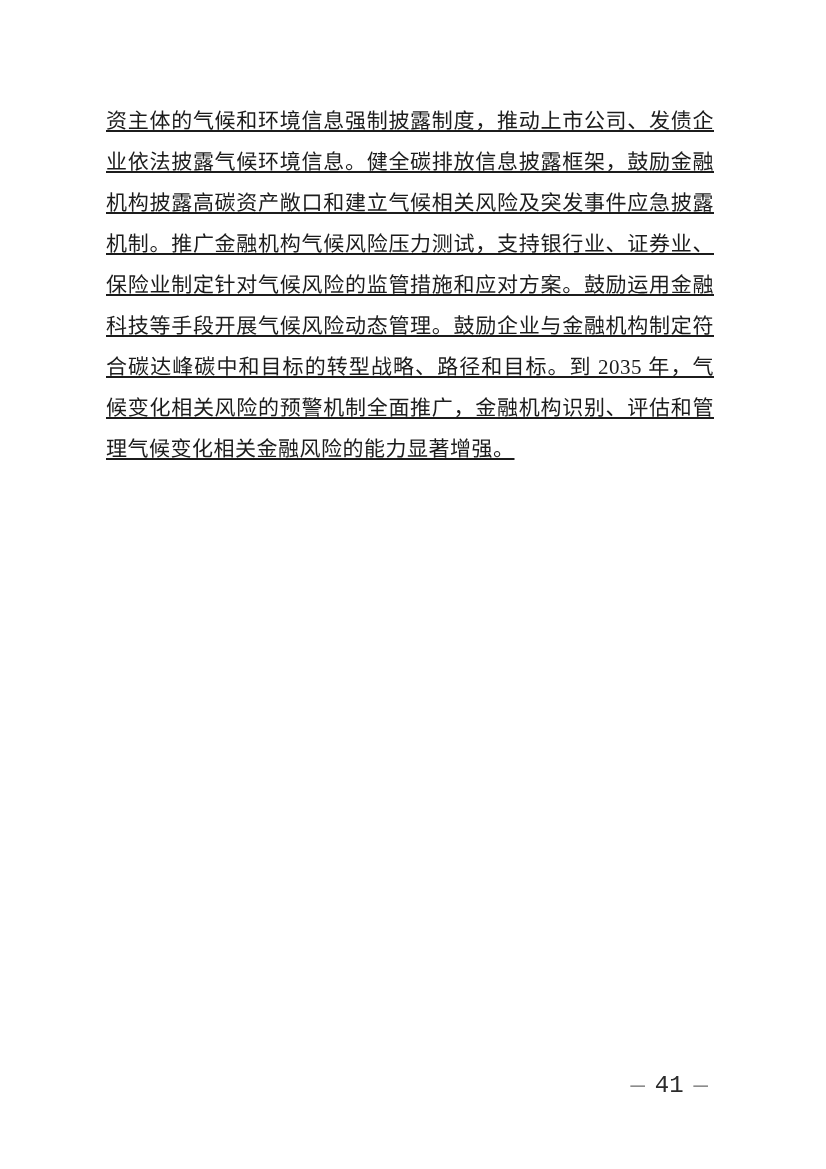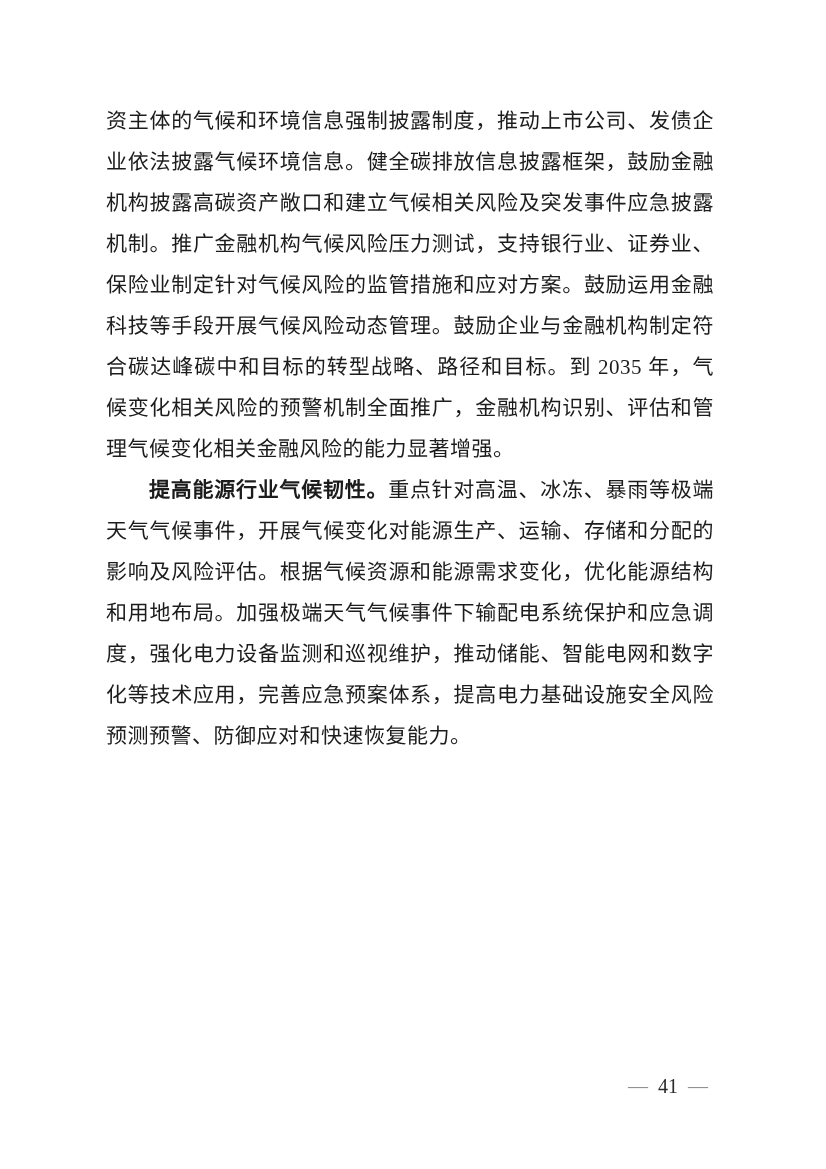--- a/index.html
+++ b/index.html
@@ -15,20 +15,21 @@
     background: #ffffff;
     overflow: hidden;
     font-family: "Liberation Serif", "DejaVu Serif", serif;
   }
   .content {
     position: absolute;
     left: 106px;
     top: 101px;
     width: 608px;
     color: #1c1c1c;
+    text-decoration: underline;
   }
   .content p {
     margin: 0;
     font-size: 21px;
     line-height: 41px;
     text-align: justify;
     text-align-last: left;
     word-break: break-all;
     letter-spacing: 0.5px;
   }
@@ -36,42 +37,42 @@
     text-indent: 43px;
   }
   .lead {
     font-weight: 700;
     letter-spacing: 0.5px;
   }
   .footer {
     position: absolute;
     top: 1074px;
     right: 108px;
-    font-size: 20px;
+    font-size: 24px;
     line-height: 24px;
     color: #2b2b2b;
     white-space: nowrap;
+    font-family: Liberation Mono, monospace;
   }
   .footer .dash {
     color: #8c8c8c;
     padding: 0 10px;
   }
   .footer .num {
     color: #2b2b2b;
   }
 </style>
 </head>
 <body>
 
 <div class="page">
 
   <div class="content">
 
     <p><span>资主体的气候和环境信息强制披露制度，推动上市公司、发债企业依法披露气候环境信息。健全碳排放信息披露框架，鼓励金融机构披露高碳资产敞口和建立气候相关风险及突发事件应急披露机制。推广金融机构气候风险压力测试，支持银行业、证券业、保险业制定针对气候风险的监管措施和应对方案。鼓励运用金融科技等手段开展气候风险动态管理。鼓励企业与金融机构制定符合碳达峰碳中和目标的转型战略、路径和目标。到 2035 年，气候变化相关风险的预警机制全面推广，金融机构识别、评估和管理气候变化相关金融风险的能力显著增强。</span></p>
 
-    <p class="indent"><span class="lead">提高能源行业气候韧性。</span><span>重点针对高温、冰冻、暴雨等极端天气气候事件，开展气候变化对能源生产、运输、存储和分配的影响及风险评估。根据气候资源和能源需求变化，优化能源结构和用地布局。加强极端天气气候事件下输配电系统保护和应急调度，强化电力设备监测和巡视维护，推动储能、智能电网和数字化等技术应用，完善应急预案体系，提高电力基础设施安全风险预测预警、防御应对和快速恢复能力。</span></p>
 
 
   </div>
 
   <div class="footer"><span class="dash">—</span><span class="num">41</span><span class="dash">—</span></div>
 
 </div>
 
 </body></html>

